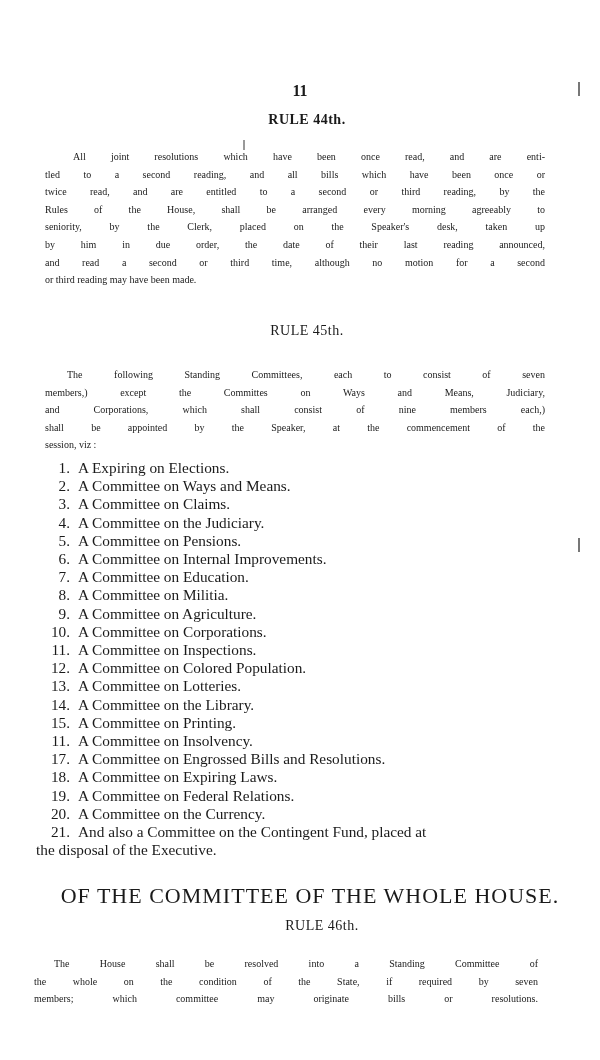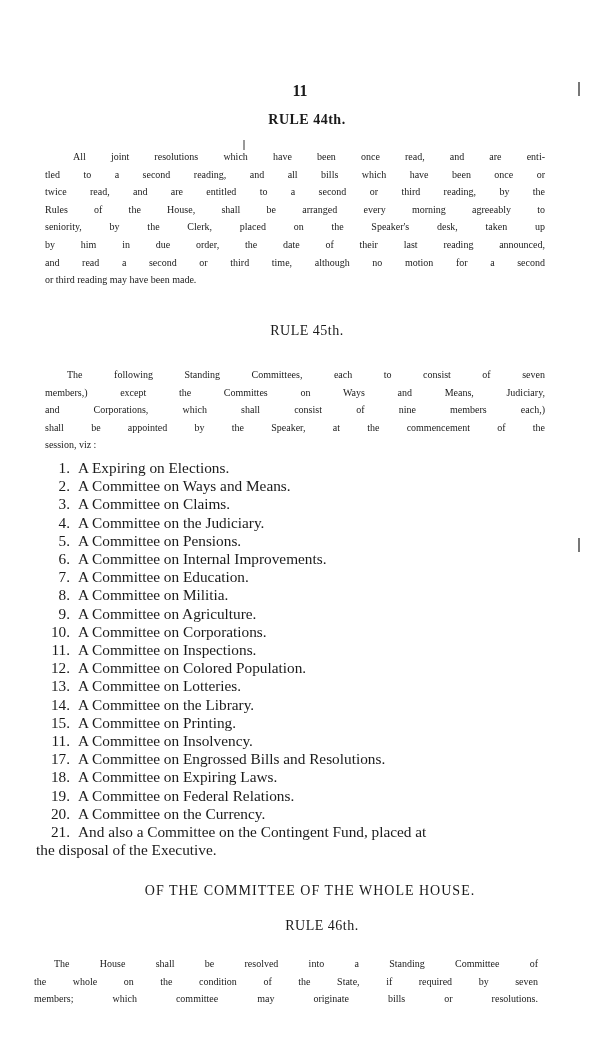--- a/index.html
+++ b/index.html
@@ -3,21 +3,21 @@
 <meta charset="utf-8">
 <style>
   html, body { margin:0; padding:0; }
   body { width:600px; height:1060px; background:#ffffff; overflow:hidden; position:relative;
          font-family:"Liberation Serif","DejaVu Serif",serif; color:#1a1a1a; }
   .page { position:absolute; left:0; top:0; width:600px; height:1060px; }
   .pgnum { position:absolute; top:82px; left:0; width:600px; text-align:center; font-size:16px; font-weight:bold; }
   .heading { position:absolute; left:11px; width:592px; text-align:center; font-size:14px; letter-spacing:0.5px; }
   .h44 { top:112px; font-weight:bold; }
   .h45 { top:323px; }
-  .hwhole { top:883px; font-size:14px; letter-spacing:1px; left:20px; width:580px;text-align:center; }
+  .hwhole { top:883px; font-size:22px; letter-spacing:1px; left:20px; width:580px;text-align:center; }
   .h46 { top:918px;padding-left:15px; }
   .para { position:absolute; left:45px; width:500px; font-size:10px; line-height:17.6px; text-align:justify; }
   .para .line { display:block; text-align-last:justify; white-space:nowrap; }
   .para .line.last { text-align-last:left; }
   .p44 { top:148px; }
   .p45 { top:366px; }
   .p46 { top:955px; left:34px; width:504px; }
   .list { position:absolute; top:459px; left:36px; width:520px; font-size:15.3px; line-height:18.2px; }
   .item { display:flex; white-space:nowrap; }
   .item .num { display:inline-block; width:34px; text-align:right; margin-right:8px; }

